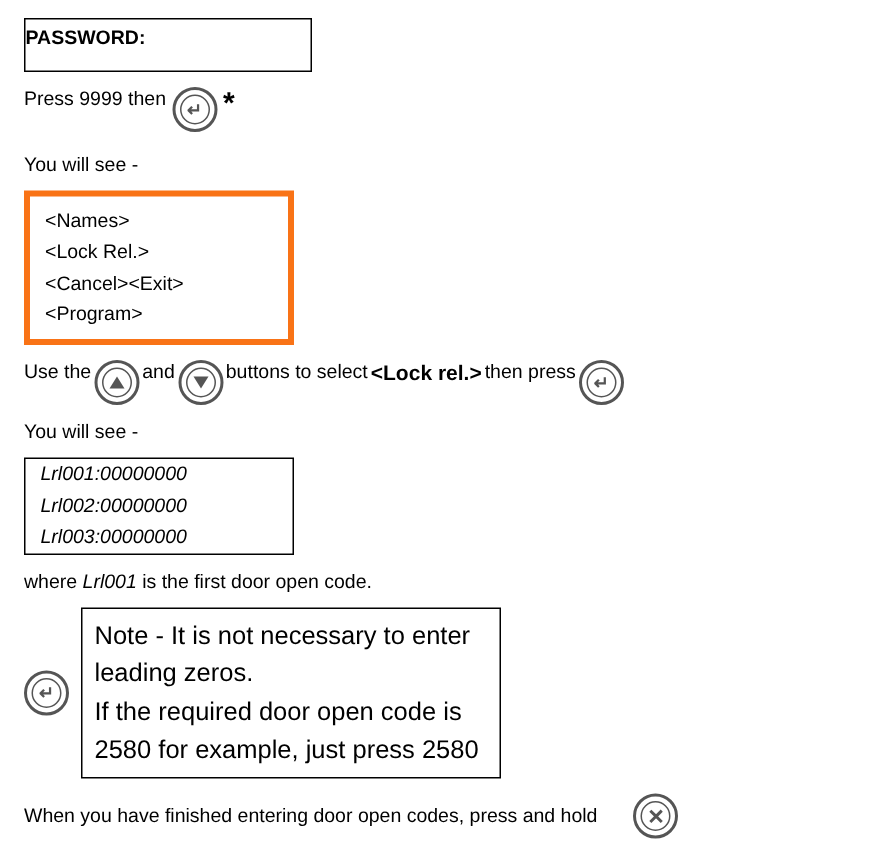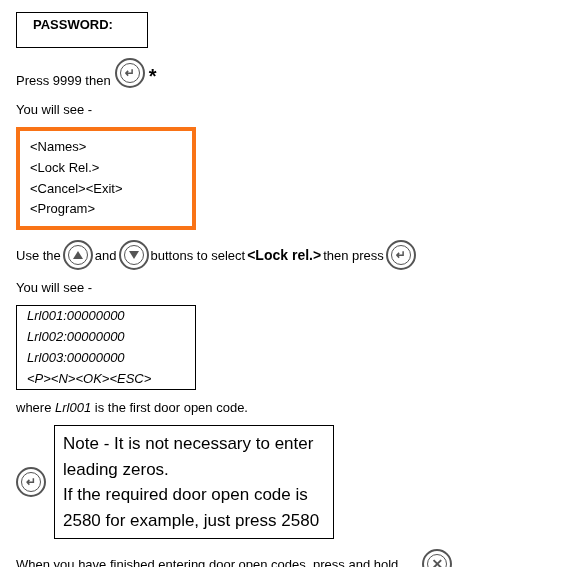--- a/index.html
+++ b/index.html
@@ -8,23 +8,23 @@
       font-family: Arial, sans-serif;
       font-size: 13px;
       color: #000;
       width: 584px;
       min-height: 567px;
       padding: 12px 16px;
     }
 
     .password-box {
       border: 1px solid #000;
-      width: 132px;
+      width: 192px;
       height: 36px;
-      padding: 4px 16px;
+      padding: 4px 0;
       font-size: 13px;
       font-weight: bold;
       margin-bottom: 10px;
     }
 
     .icon-circle {
       display: inline-flex;
       align-items: center;
       justify-content: center;
       width: 30px;
@@ -69,21 +69,21 @@
     }
 
     .x-icon {
       font-size: 14px;
       color: #555;
       font-weight: bold;
     }
 
     .press-line {
       display: flex;
-      align-items: flex-end;
+      align-items: flex-start;
       gap: 4px;
       margin-bottom: 14px;
       color: #000;
       font-size: 13px;
     }
 
     .press-line .asterisk {
       font-size: 20px;
       font-weight: bold;
     }
@@ -99,21 +99,20 @@
       padding: 6px 10px;
       font-size: 13px;
       line-height: 1.6;
       margin-bottom: 14px;
       display: inline-block;
       min-width: 180px;
     }
 
     .use-buttons-line {
       display: flex;
-      align-items: center;
       gap: 2px;
       margin-bottom: 14px;
       font-size: 13px;
       flex-wrap: wrap;
     }
 
     .lock-rel-text {
       font-weight: bold;
       font-size: 14px;
     }
@@ -225,21 +224,20 @@
 </div>
 
 
 <div class="you-will-see section">You will see -</div>
 
 
 <div class="lrl-box section">
   <div>Lrl001:00000000</div>
   <div>Lrl002:00000000</div>
   <div>Lrl003:00000000</div>
-  <div>&lt;P&gt;&lt;N&gt;&lt;OK&gt;&lt;ESC&gt;</div>
 </div>
 
 
 <div class="where-line section">
   <span>where </span><span class="lrl001">Lrl001</span><span> is the first door open code.</span>
 </div>
 
 
 <div class="enter-code-line section">
   <span class="icon-circle">

